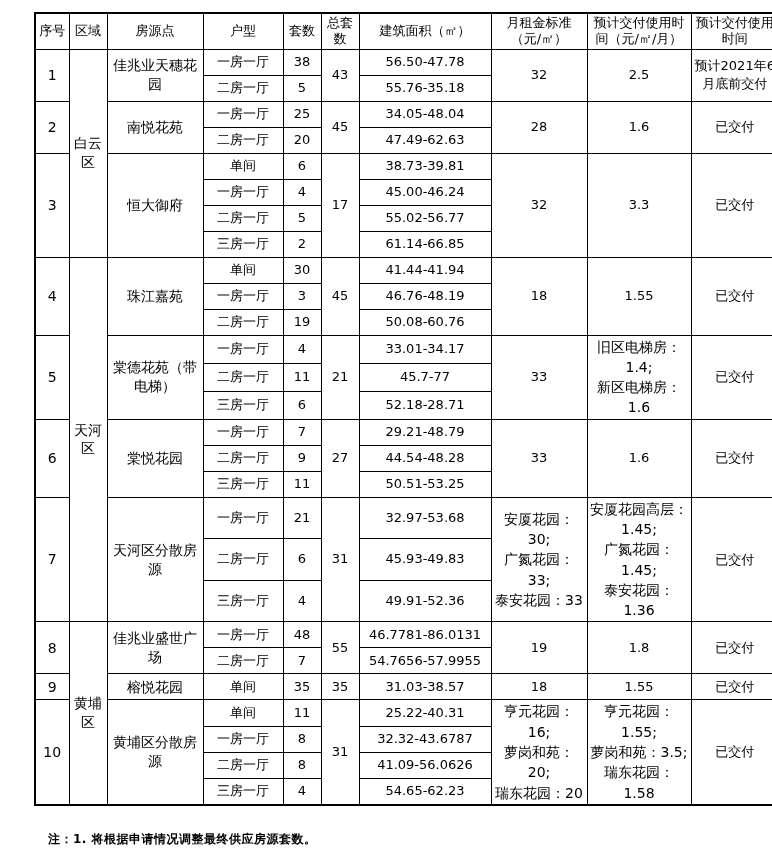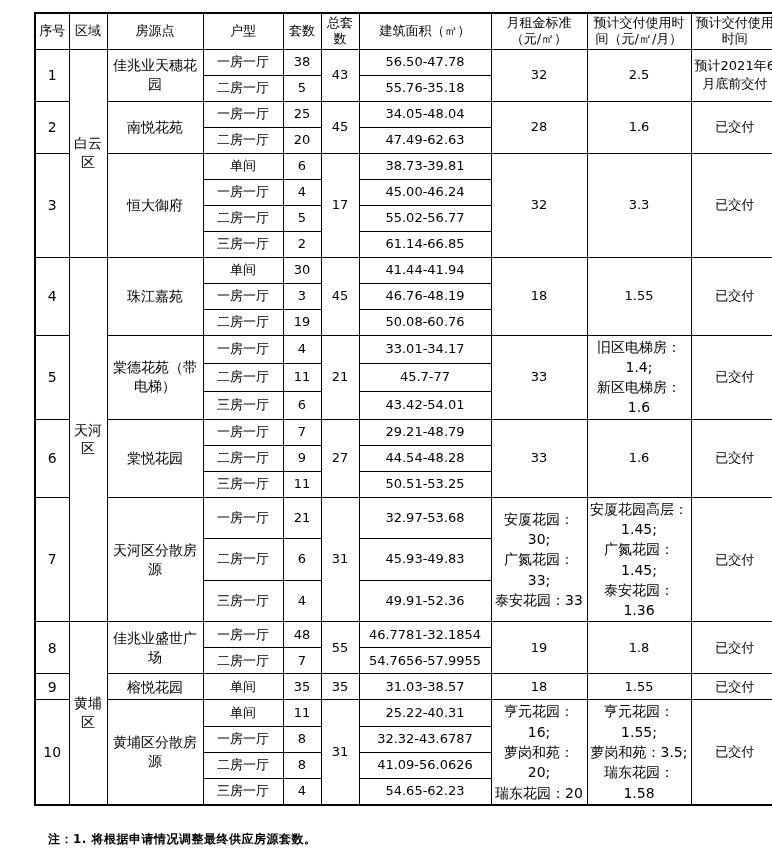--- a/index.html
+++ b/index.html
@@ -209,21 +209,21 @@
           <td class="cell deliver" rowspan="3">已交付</td>
         </tr>
         <tr>
           <td class="cell">二房一厅</td>
           <td class="cell">11</td>
           <td class="cell">45.7-77</td>
         </tr>
         <tr>
           <td class="cell">三房一厅</td>
           <td class="cell">6</td>
-          <td class="cell">43.42-54.01</td>
+          <td class="cell">52.18-28.71</td>
         </tr>
         <tr>
           <td class="cell seq" rowspan="3">6</td>
           <td class="cell src" rowspan="3">棠悦花园</td>
           <td class="cell">一房一厅</td>
           <td class="cell">7</td>
           <td class="cell" rowspan="3">27</td>
           <td class="cell">29.21-48.79</td>
           <td class="cell" rowspan="3">33</td>
           <td class="cell" rowspan="3">1.6</td>
@@ -268,21 +268,21 @@
           <td class="cell">4</td>
           <td class="cell">49.91-52.36</td>
         </tr>
         <tr>
           <td class="cell seq" rowspan="2">8</td>
           <td class="cell areacol" rowspan="7">黄埔区</td>
           <td class="cell src" rowspan="2">佳兆业盛世广场</td>
           <td class="cell">一房一厅</td>
           <td class="cell">48</td>
           <td class="cell" rowspan="2">55</td>
-          <td class="cell">46.7781-32.1854</td>
+          <td class="cell">46.7781-86.0131</td>
           <td class="cell" rowspan="2">19</td>
           <td class="cell" rowspan="2">1.8</td>
           <td class="cell deliver" rowspan="2">已交付</td>
         </tr>
         <tr>
           <td class="cell">二房一厅</td>
           <td class="cell">7</td>
           <td class="cell">54.7656-57.9955</td>
         </tr>
         <tr>

